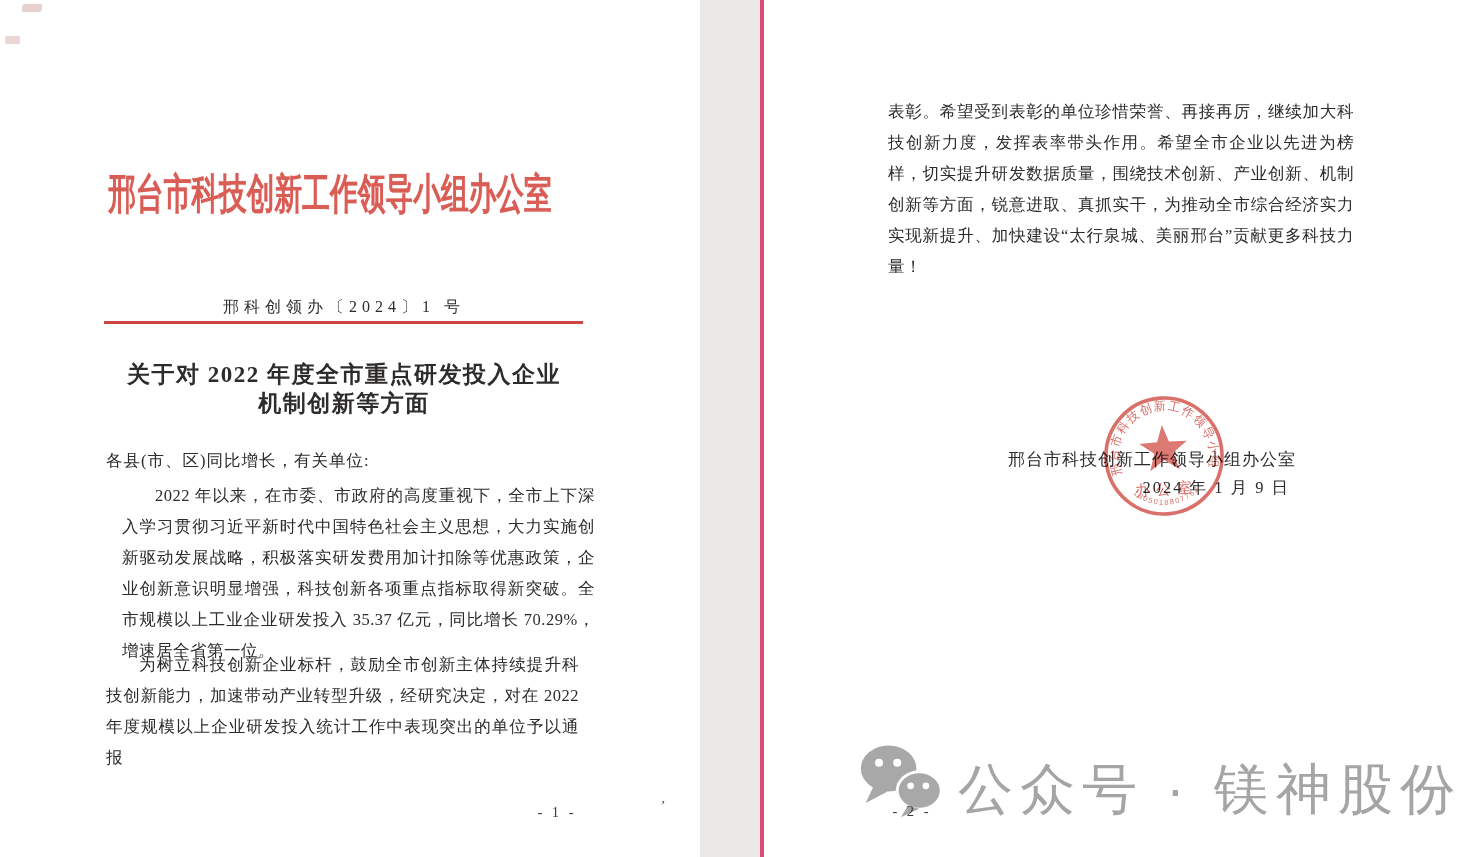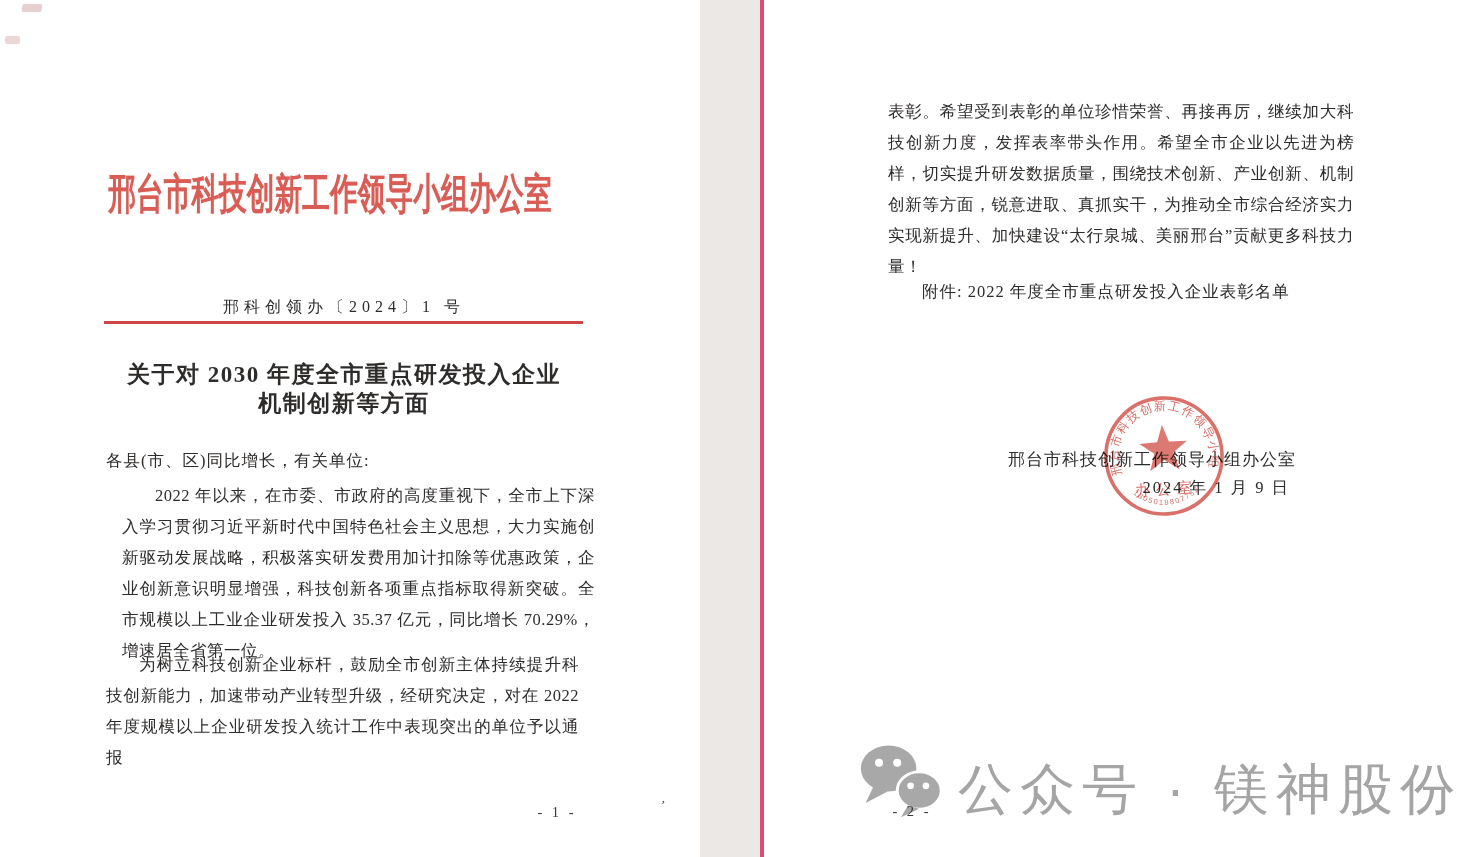--- a/index.html
+++ b/index.html
@@ -58,41 +58,40 @@
       <span class="issuer">邢台市科技创新工作领导小组办公室</span>
     </div>
 
     <div class="docnum-wrap">
       <span class="doc-number">邢科创领办〔2024〕1 号</span>
     </div>
 
     <div class="red-rule"></div>
 
     <div class="doc-title">
-      <div>关于对 2030 年度全市重点研发投入企业</div>
+      <div>关于对 2022 年度全市重点研发投入企业</div>
       <div>机制创新等方面</div>
     </div>
 
     <div class="salutation">各县(市、区)同比增长，有关单位:</div>
 
     <div class="para para-1">2022 年以来，在市委、市政府的高度重视下，全市上下深入学习贯彻习近平新时代中国特色社会主义思想，大力实施创新驱动发展战略，积极落实研发费用加计扣除等优惠政策，企业创新意识明显增强，科技创新各项重点指标取得新突破。全市规模以上工业企业研发投入 35.37 亿元，同比增长 70.29%，增速居全省第一位。</div>
     <div class="para para-2">为树立科技创新企业标杆，鼓励全市创新主体持续提升科技创新能力，加速带动产业转型升级，经研究决定，对在 2022 年度规模以上企业研发投入统计工作中表现突出的单位予以通报</div>
 
     <div class="pageno pageno-1">- 1 -</div>
     <span class="speck">ʼ</span>
   </div>
 
   <div class="gutter"></div>
   <div class="gutter-line"></div>
 
   <div class="page page-right">
 
     <div class="para para-r">表彰。希望受到表彰的单位珍惜荣誉、再接再厉，继续加大科技创新力度，发挥表率带头作用。希望全市企业以先进为榜样，切实提升研发数据质量，围绕技术创新、产业创新、机制创新等方面，锐意进取、真抓实干，为推动全市综合经济实力实现新提升、加快建设“太行泉城、美丽邢台”贡献更多科技力量！</div>
 
-    <div class="attachment">附件: 2022 年度全市重点研发投入企业表彰名单</div>
 
     <div class="signature">邢台市科技创新工作领导小组办公室</div>
     <div class="sig-date">2024 年 1 月 9 日</div>
 
     <svg class="seal" viewBox="0 0 132 132">
       <defs>
         <path id="sealTopArc" d="M 22.8,81.7 A 46,46 0 1 1 109.2,81.7" fill="none"></path>
         <path id="sealBottomArc" d="M 23.6,90.5 A 49,49 0 0 0 108.4,90.5" fill="none"></path>
       </defs>
       <g fill="#cf4a42" stroke="none">

